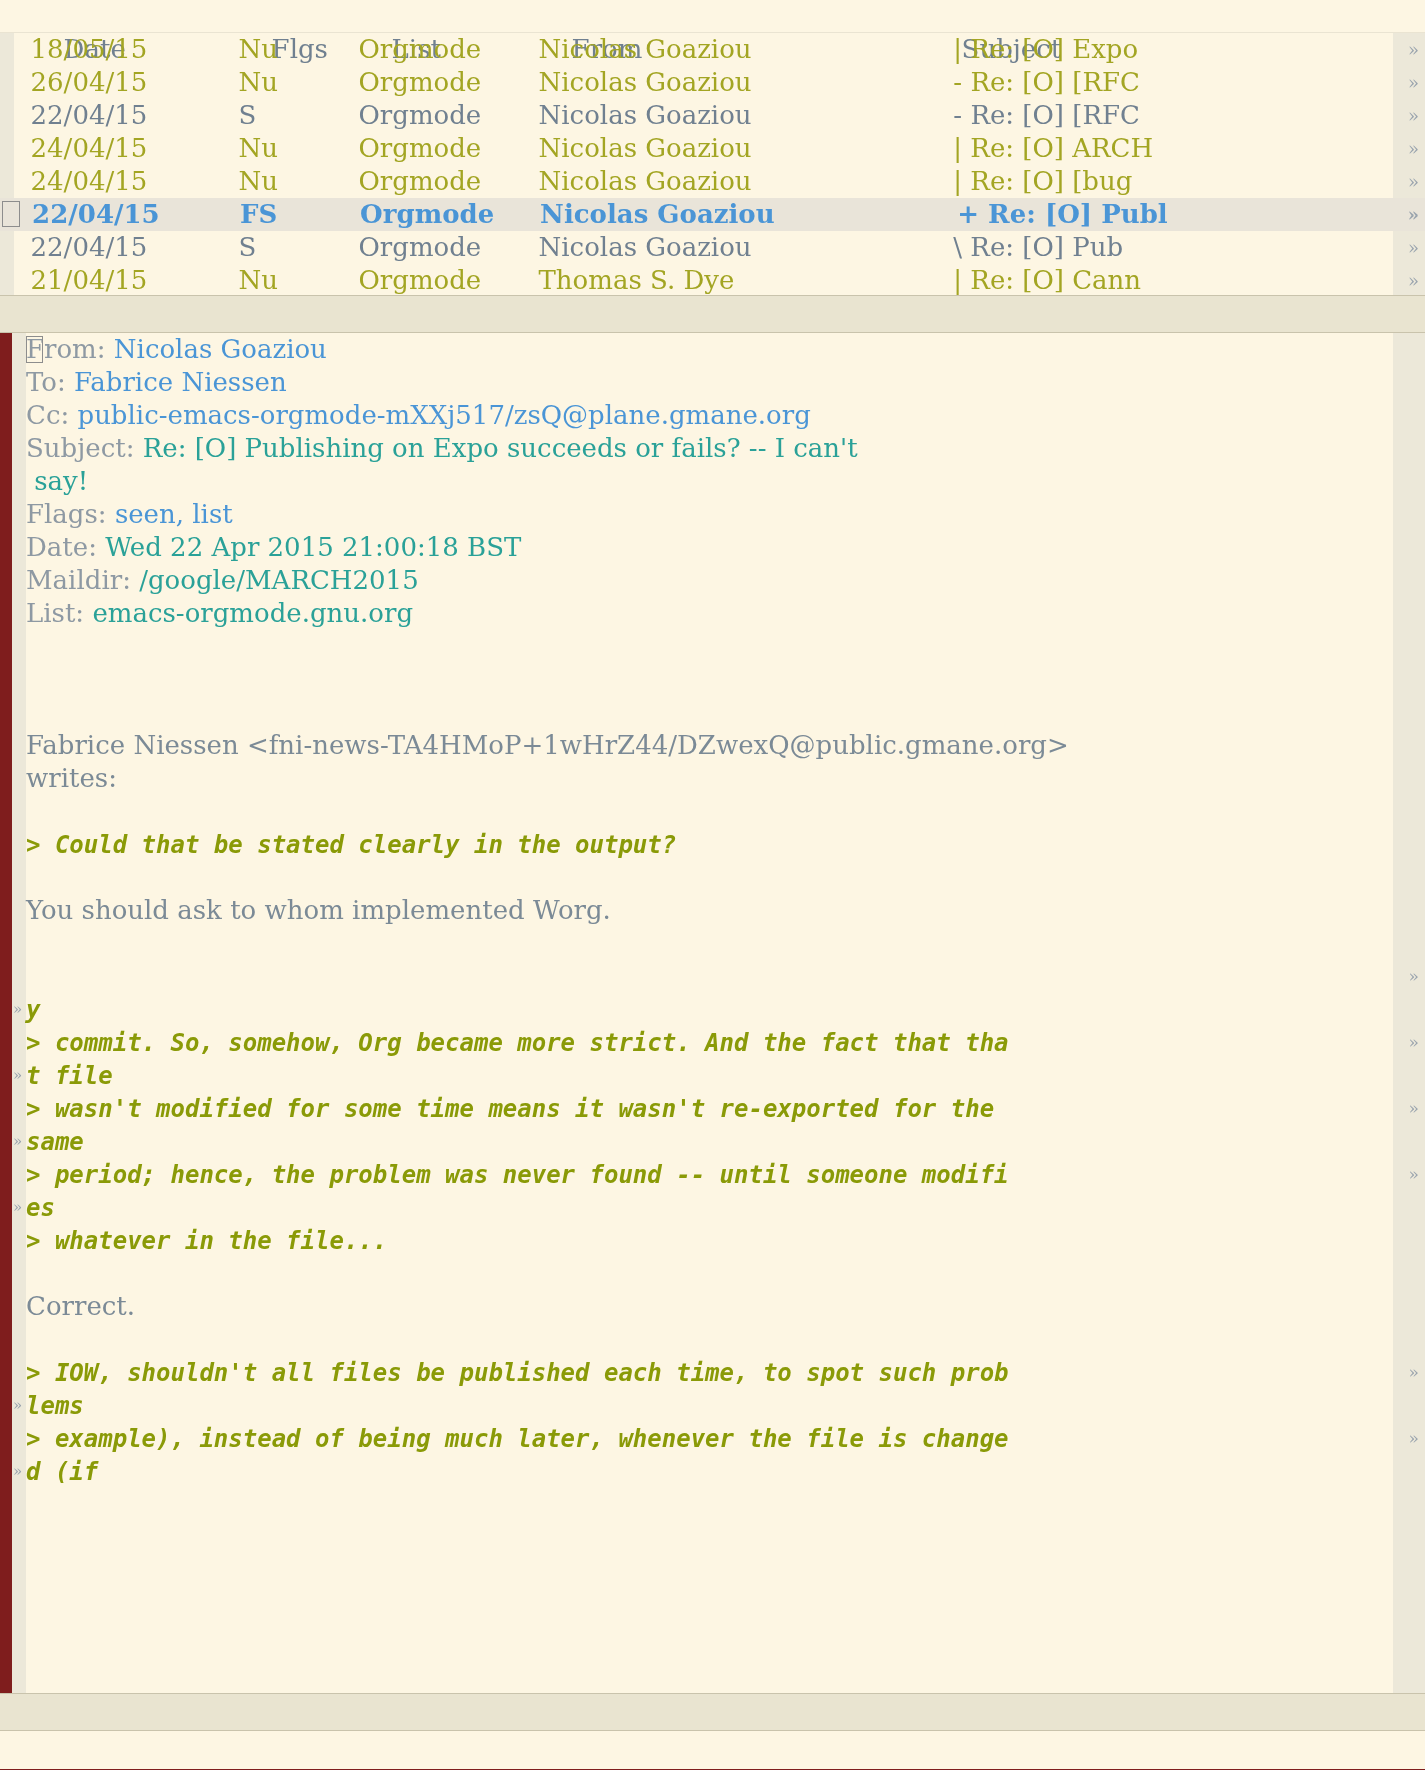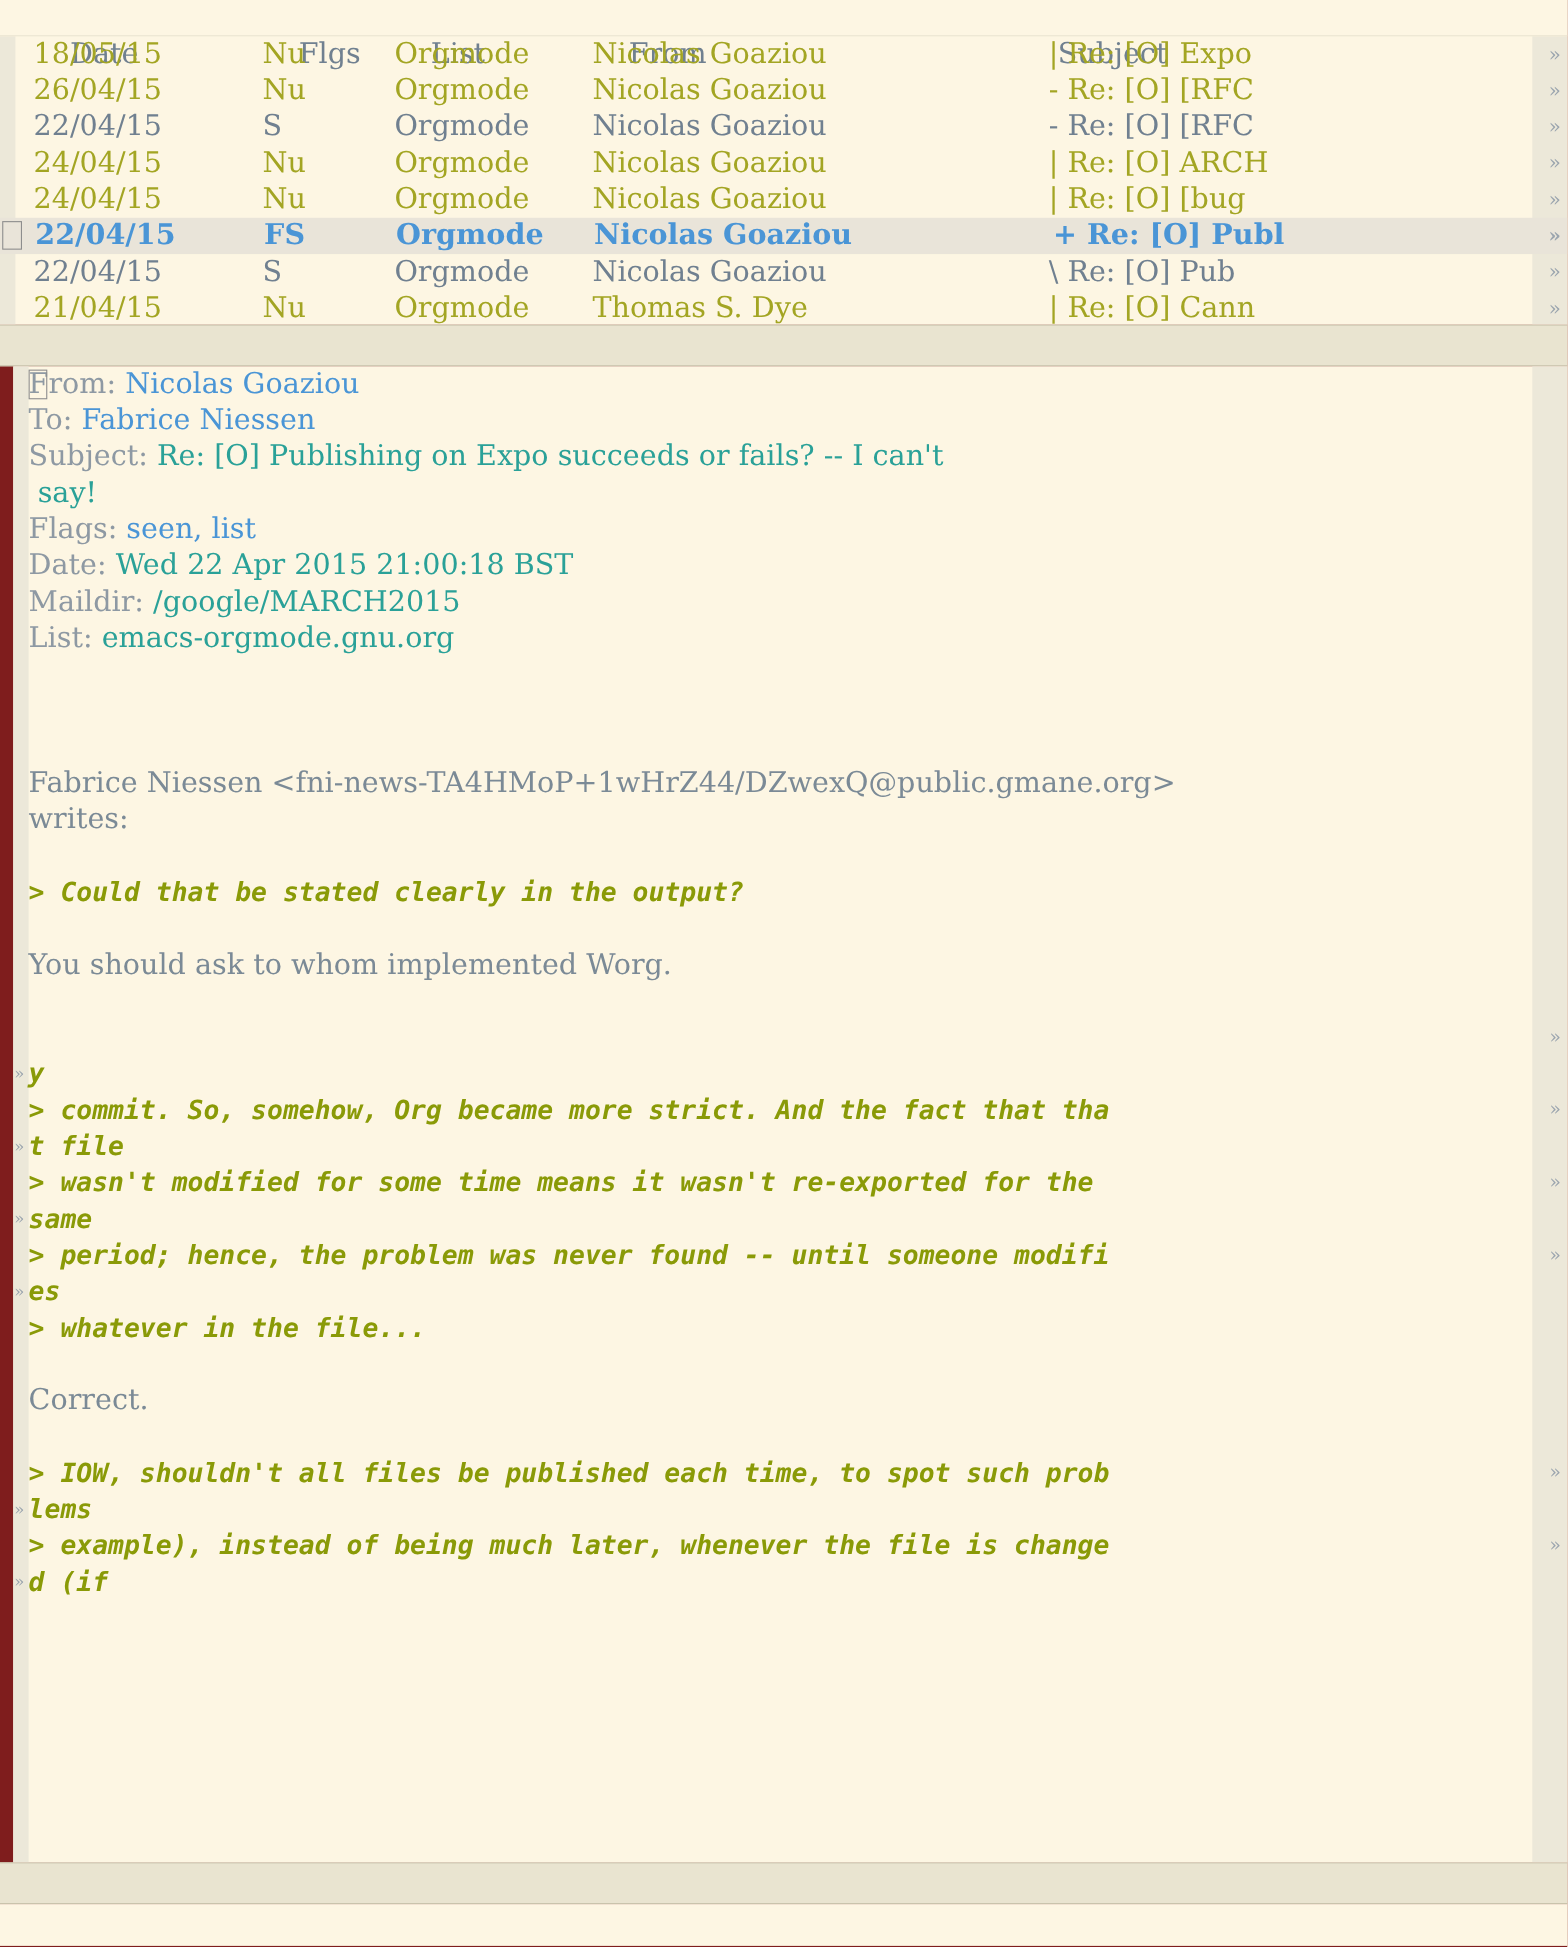--- a/index.html
+++ b/index.html
@@ -172,20 +172,21 @@
   <div class="modeline clip">
     
   </div>
 
   <div class="view-view">
     <div class="fringe-left"></div>
     <div class="fringe-right"></div>
     <div id="view-lines">
         <div class="vline"><span class="cursor-box"></span><span class="fieldname">From: </span><span class="val-blue">Nicolas Goaziou</span></div>
         <div class="vline"><span class="fieldname">To: </span><span class="val-blue">Fabrice Niessen</span></div>
+        <div class="vline"><span class="fieldname">Cc: </span><span class="val-blue">public-emacs-orgmode-mXXj517/zsQ@plane.gmane.org</span></div>
         <div class="vline"><span class="fieldname">Subject: </span><span class="val-teal">Re: [O] Publishing on Expo succeeds or fails? -- I can't</span></div>
         <div class="vline"><span class="fieldname"></span><span class="val-teal"> say!</span></div>
         <div class="vline"><span class="fieldname">Flags: </span><span class="val-blue">seen, list</span></div>
         <div class="vline"><span class="fieldname">Date: </span><span class="val-teal">Wed 22 Apr 2015 21:00:18 BST</span></div>
         <div class="vline"><span class="fieldname">Maildir: </span><span class="val-teal">/google/MARCH2015</span></div>
         <div class="vline"><span class="fieldname">List: </span><span class="val-teal">emacs-orgmode.gnu.org</span></div>
         <div class="vline"></div>
         <div class="vline"></div>
         <div class="vline"></div>
         <div class="vline"><span class="body-txt">Fabrice Niessen &lt;fni-news-TA4HMoP+1wHrZ44/DZwexQ@public.gmane.org&gt;</span></div>

